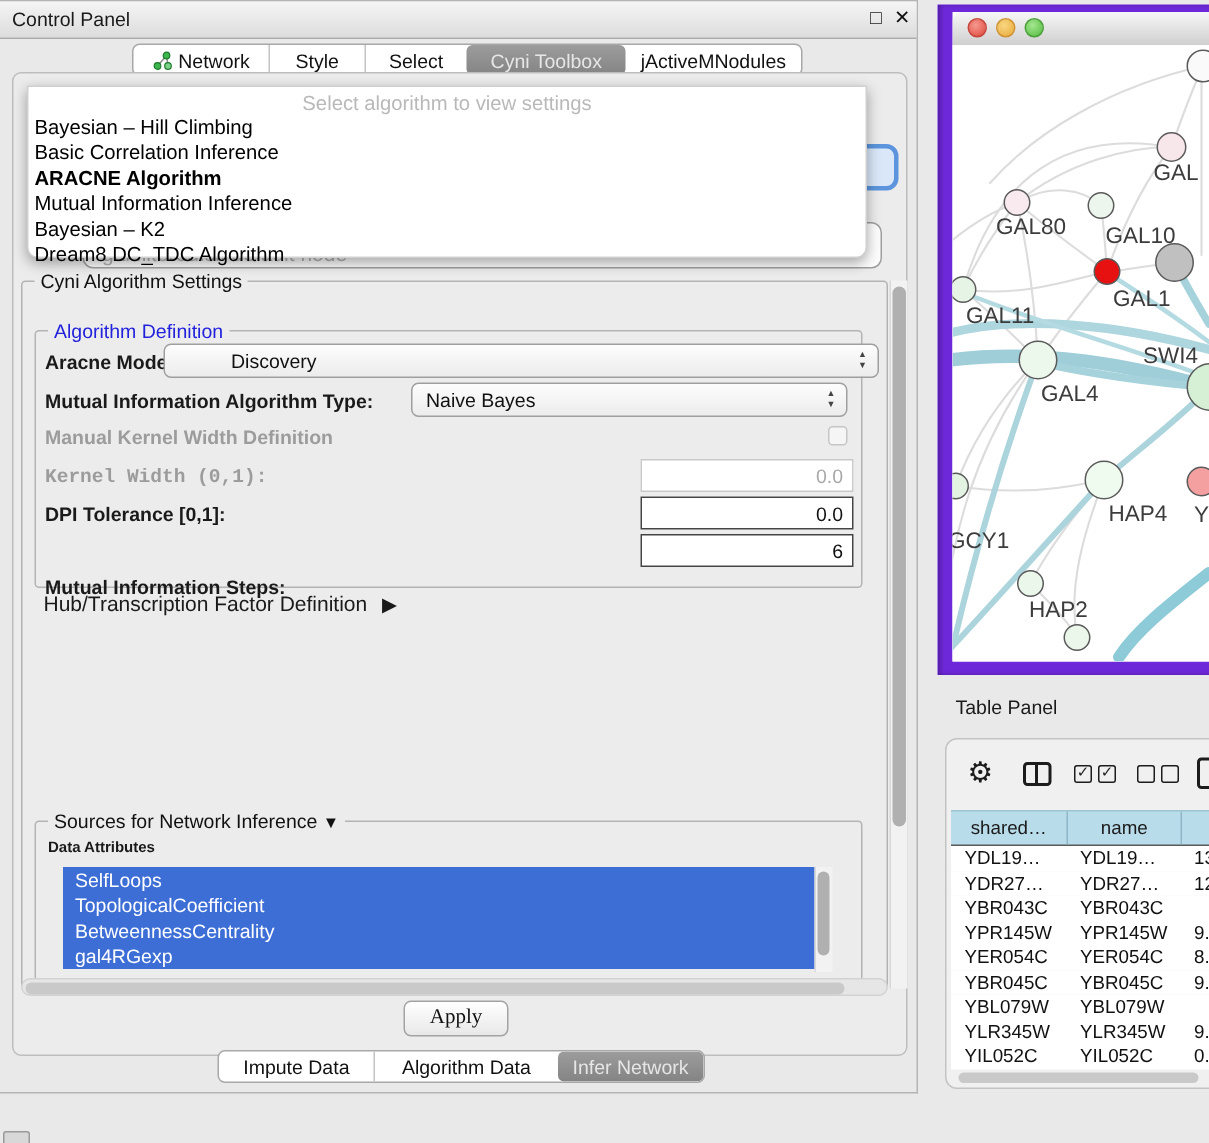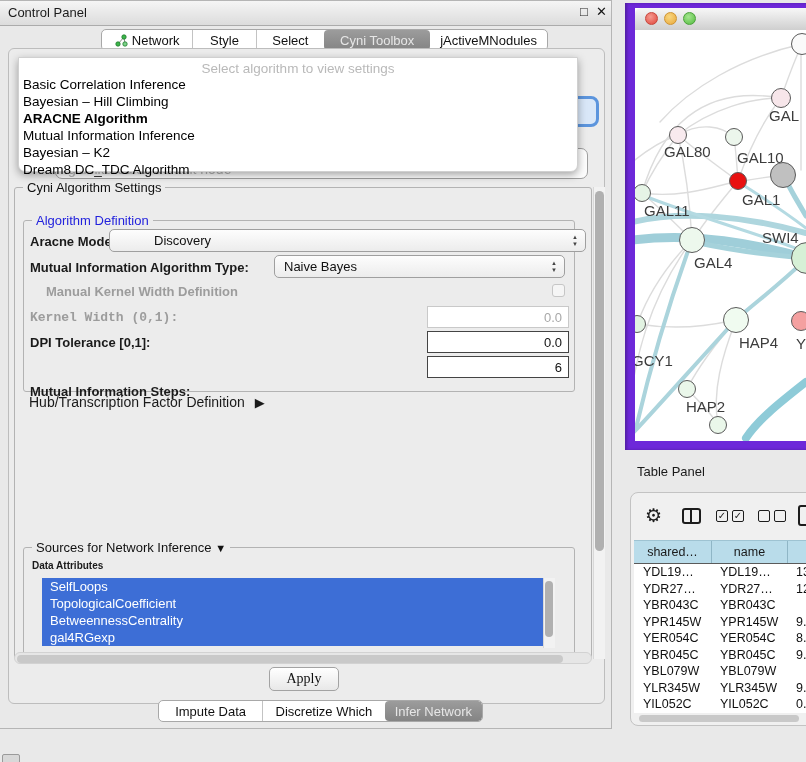--- a/index.html
+++ b/index.html
@@ -9,21 +9,21 @@
   
   .cp-window{left:0;top:8;width:612px;height:729px;background:#e9e9e9;
              border:1px solid #b5b5b5;border-left:none;box-sizing:border-box;}
   .cp-titlebar{left:0;top:0;width:100%;height:24px;
                background:linear-gradient(#f5f5f5,#dcdcdc);border-bottom:1px solid #ababab;}
   .cp-title{left:8px;top:4px;font-size:13px;color:#1a1a1a;}
   .cp-float{left:580px;top:3px;font-size:13px;color:#222;cursor:default;}
   .cp-close{left:596px;top:3px;font-size:13px;font-weight:bold;color:#111;}
   
   .seg-bar{height:22px;background:#fff;border:1px solid #a8a8a8;border-radius:5px;
-           display:flex;align-items:stretch;box-sizing:border-box;overflow:hidden;margin-left:13px;}
+           display:flex;align-items:stretch;box-sizing:border-box;overflow:hidden;}
   .seg{display:flex;align-items:center;justify-content:center;font-size:13px;color:#111;
        padding:0 10px;position:relative;white-space:nowrap;}
   .seg + .seg{border-left:1px solid #c3c3c3;}
   .seg.sel{background:linear-gradient(#9c9c9c,#848484);color:#e6e6e6;border-left:none;
            border-radius:4px;margin:0;}
   .seg.sel + .seg{border-left:none;}
   
   .cp-main{left:8px;top:47px;width:597px;height:656px;background:#ececec;
            border:1px solid #bdbdbd;border-radius:6px;box-sizing:border-box;}
   
@@ -164,21 +164,21 @@
           <span>Discovery</span>
           <span class="arrows">▲<br>▼</span>
         </div>
 
         <span class="abs lbl" style="left:6px;top:39px;">Mutual Information Algorithm Type:</span>
         <div class="abs combo" style="left:250px;top:34px;width:291px;">
           <span>Naive Bayes</span>
           <span class="arrows">▲<br>▼</span>
         </div>
 
-        <span class="abs lbl dis" style="left:6px;top:63px;margin-left:16px;">Manual Kernel Width Definition</span>
+        <span class="abs lbl dis" style="left:6px;top:63px;">Manual Kernel Width Definition</span>
         <div class="abs checkbox" style="left:528px;top:63px;"></div>
 
         <span class="abs lbl dis" style="left:6px;top:89px;font-family:Liberation Mono, monospace;">Kernel Width (0,1):</span>
         <div class="abs field dis" style="left:403px;top:85px;width:142px;">0.0</div>
 
         <span class="abs lbl" style="left:6px;top:114px;">DPI Tolerance [0,1]:</span>
         <div class="abs field strong" style="left:403px;top:110px;width:142px;">0.0</div>
 
         <span class="abs lbl" style="left:6px;top:139px;margin-top:24px;">Mutual Information Steps:</span>
         <div class="abs field strong" style="left:403px;top:135px;width:142px;">6</div>
@@ -216,32 +216,32 @@
       <div class="hthumb" style="position:absolute;left:2px;top:1.5px;width:546px;height:8px;"></div>
     </div>
 
     <div class="abs apply-btn" style="left:269px;top:666px;">Apply</div>
 
     <div class="abs seg-bar" style="left:145px;top:699px;width:325px;">
       <div class="seg" style="width:100px;">
         <span>Impute Data</span>
       </div>
       <div class="seg" style="width:122px;">
-        <span>Discretize Which</span>
+        <span>Algorithm Data</span>
       </div>
       <div class="seg sel" style="flex:1;">
         <span>Infer Network</span>
       </div>
     </div>
   </div>
 
   <div class="abs popup">
     <div class="popup-ph">Select algorithm to view settings</div>
+    <div class="popup-item">Bayesian – Hill Climbing</div>
     <div class="popup-item">Basic Correlation Inference</div>
-    <div class="popup-item">Bayesian – Hill Climbing</div>
     <div class="popup-item bold">ARACNE Algorithm</div>
     <div class="popup-item">Mutual Information Inference</div>
     <div class="popup-item">Bayesian – K2</div>
     <div class="popup-item">Dream8 DC_TDC Algorithm</div>
   </div>
 
   <div class="abs net-frame">
     <div class="abs net-inner">
       <div class="abs net-titlebar">
         <div class="abs light" style="left:10px;background:radial-gradient(circle at 40% 35%,#f59a90,#e0453a);border:1px solid #c6463c;"></div>

